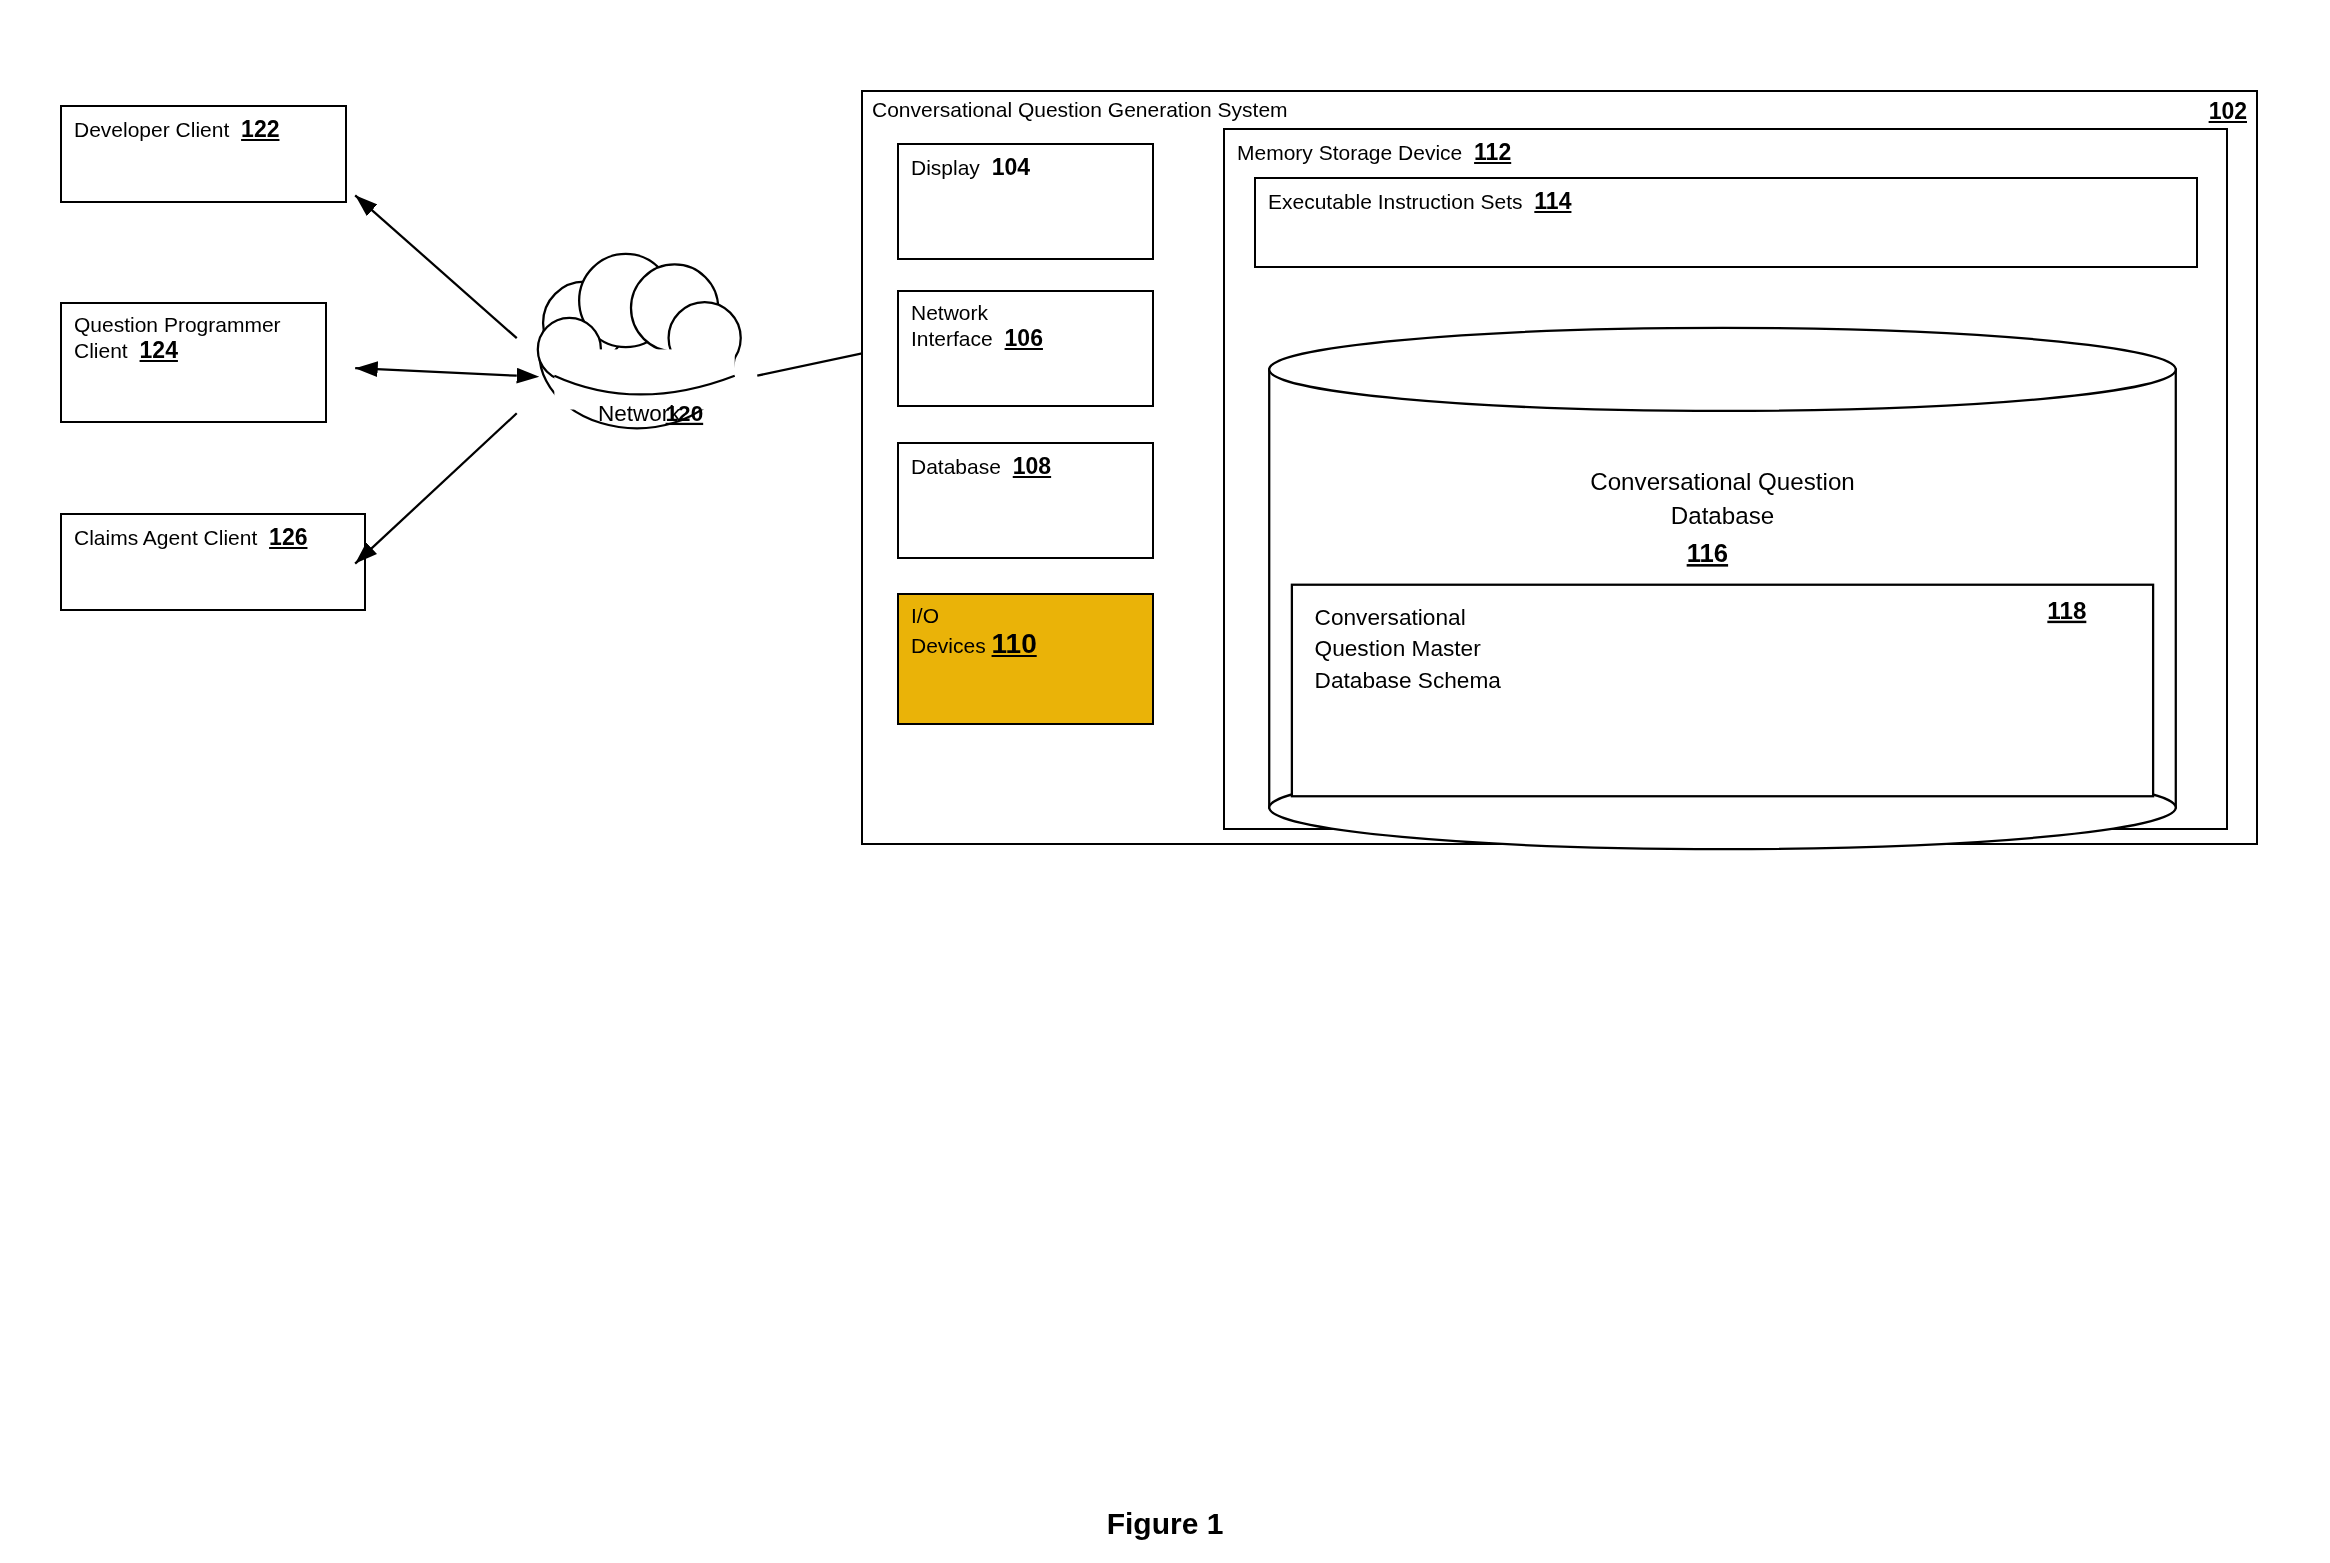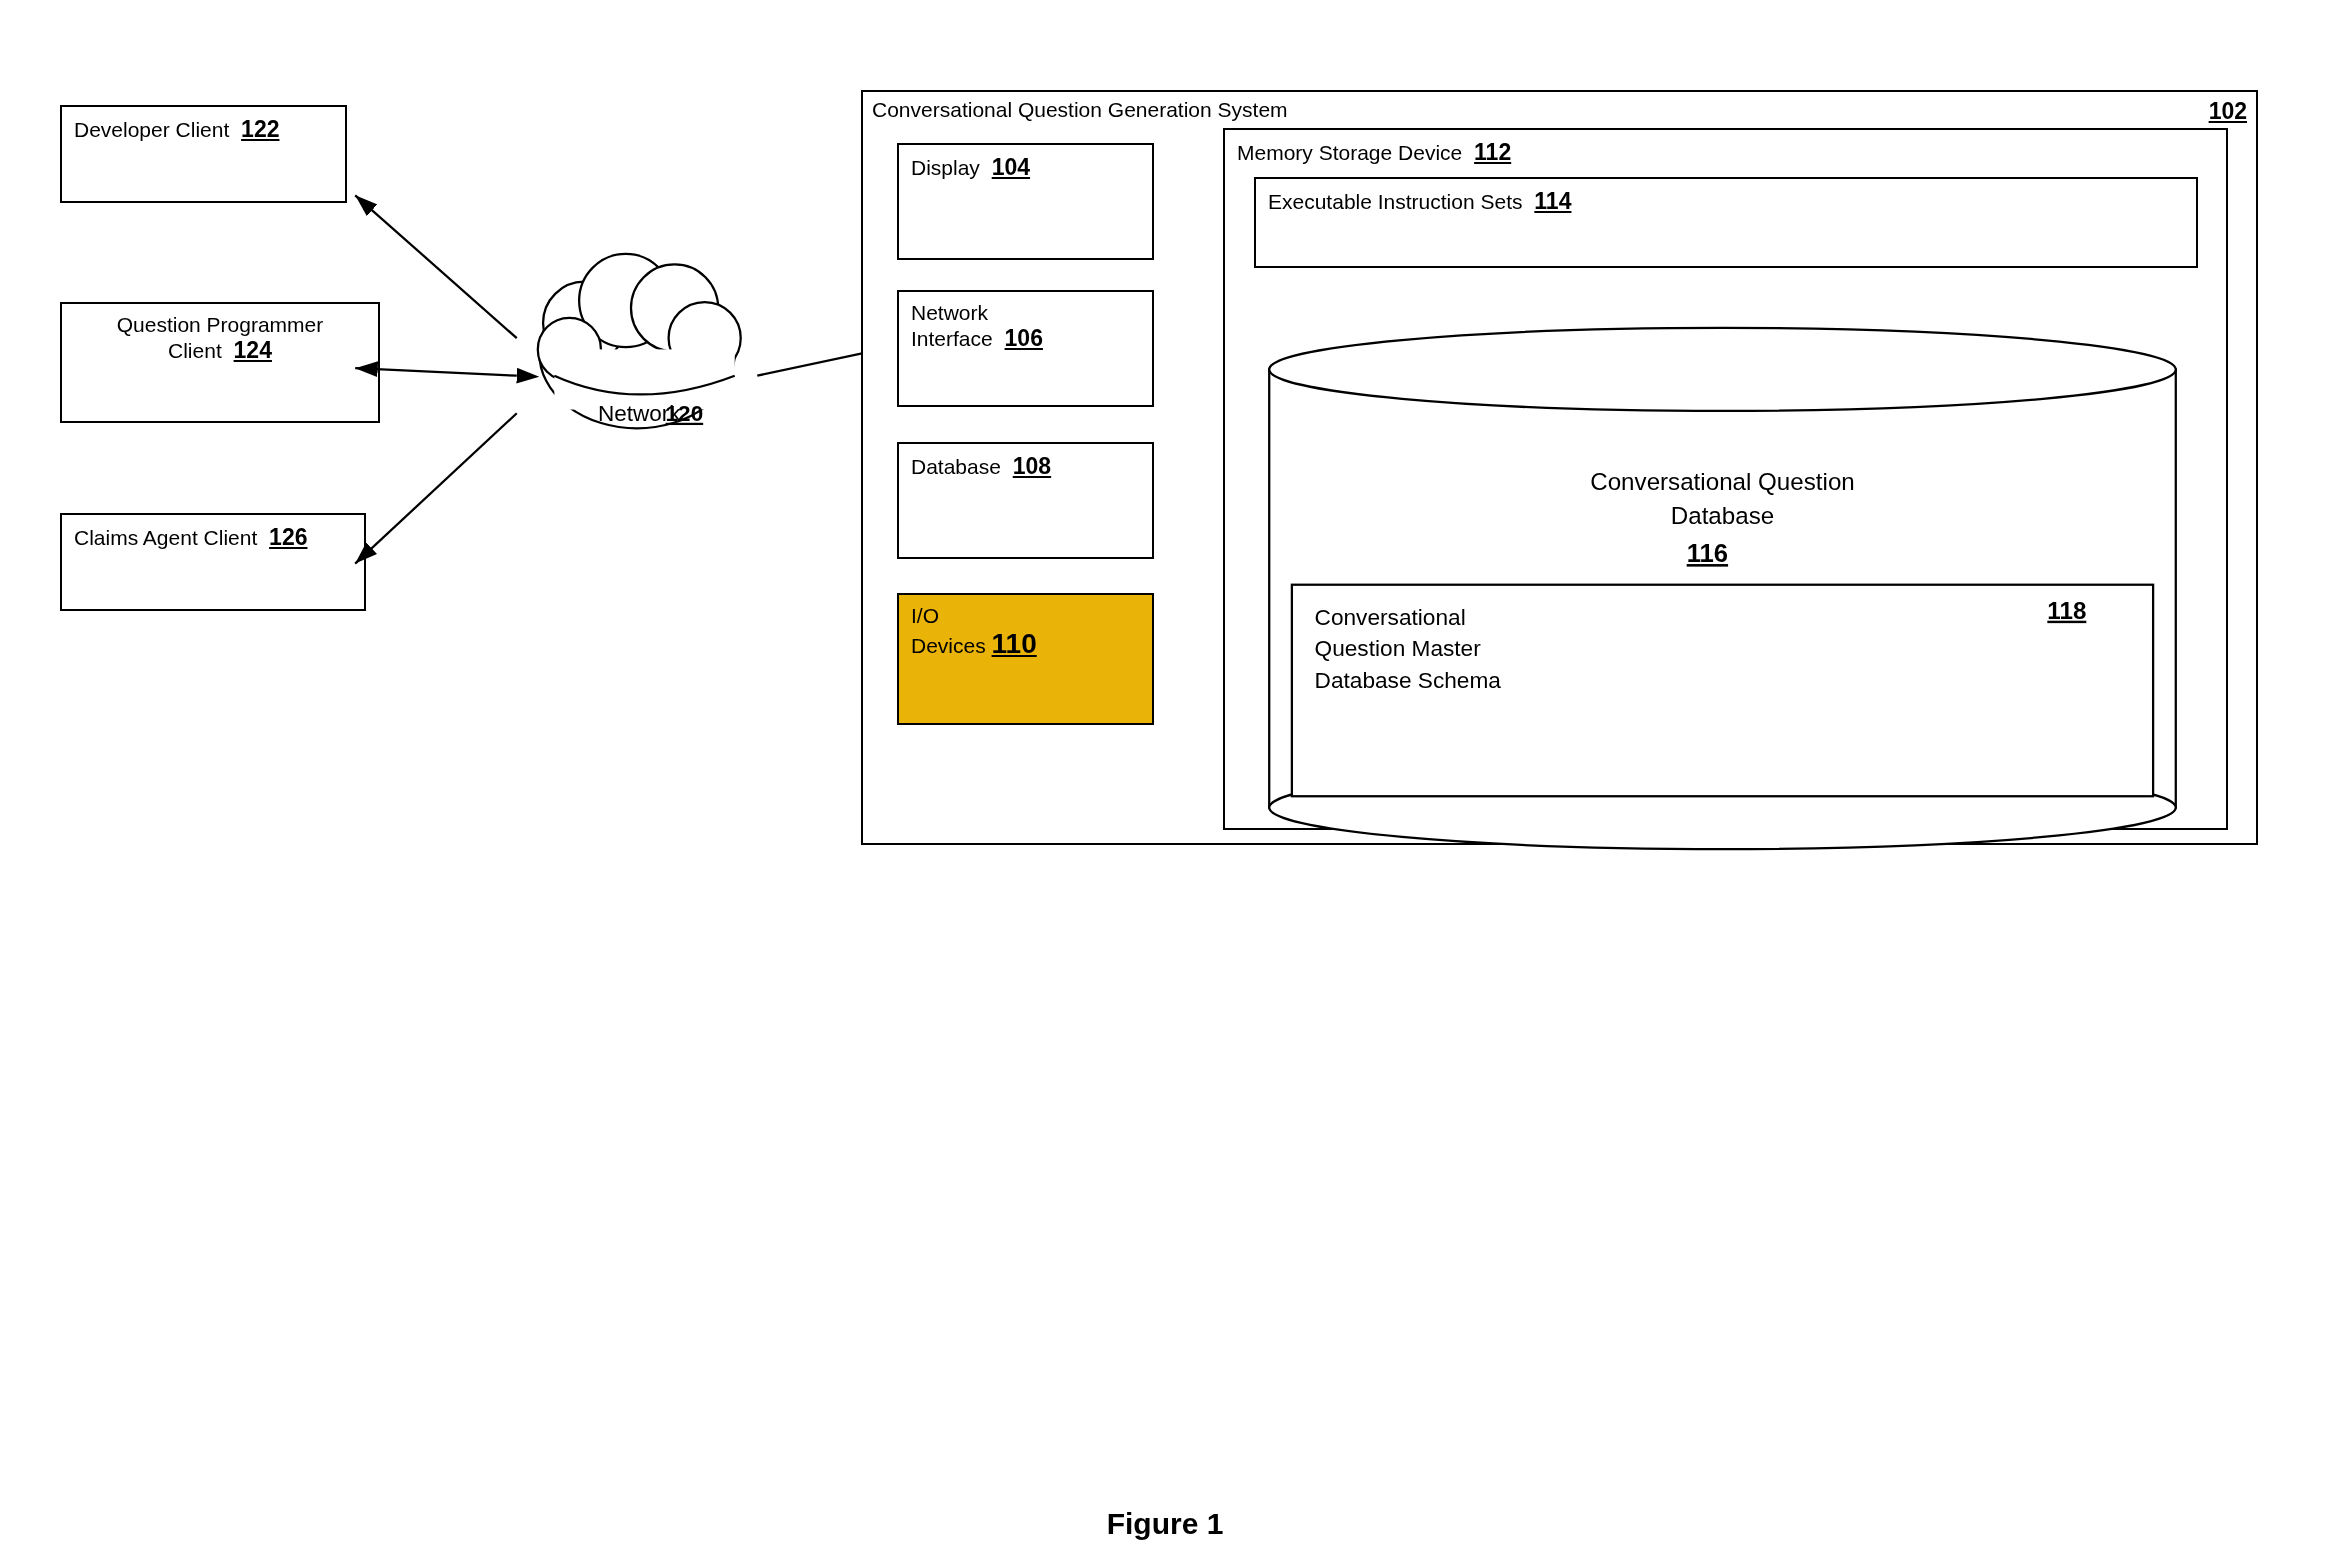--- a/index.html
+++ b/index.html
@@ -39,23 +39,22 @@
     
     .developer-client {
       left: 30px;
       top: 60px;
       width: 287px;
       height: 98px;
     }
     .question-programmer {
       left: 30px;
       top: 257px;
-      width: 320px;
+      width: 267px;
       height: 121px;
-      text-align: center;
     }
     .claims-agent {
       left: 30px;
       top: 468px;
       width: 306px;
       height: 98px;
     }
     
     .figure-caption {
       position: absolute;
@@ -141,21 +140,21 @@
 
   </svg>
 
   <div style="position:absolute; left:831px; top:45px; width:1397px; height:755px; border:2.3px solid #000; background:#fff;">
     <span style="position:absolute; top:6px; left:9px; font-size:21px;">Conversational Question Generation System</span>
     <span style="position:absolute; top:6px; right:9px; font-size:23px; font-weight:bold; text-decoration:underline;">102</span>
   </div>
 
   <div style="position:absolute; left:867px; top:98px; width:257px; height:117px; border:2.3px solid #000; background:#fff; padding:9px 12px; font-size:21px;">
     <span>Display</span>
-    <span style="font-weight:bold; text-decoration:underline; font-size:23px; margin-left:6px;">104</span>
+    <span style="font-weight:bold; font-size:23px; margin-left:6px;">104</span>
   </div>
 
   <div style="position:absolute; left:867px; top:245px; width:257px; height:117px; border:2.3px solid #000; background:#fff; padding:9px 12px; font-size:21px;">
     <span>Network<br>Interface</span>
     <span style="font-weight:bold; text-decoration:underline; font-size:23px; margin-left:6px;">106</span>
   </div>
 
   <div style="position:absolute; left:867px; top:397px; width:257px; height:117px; border:2.3px solid #000; background:#fff; padding:9px 12px; font-size:21px;">
     <span>Database</span>
     <span style="font-weight:bold; text-decoration:underline; font-size:23px; margin-left:6px;">108</span>

